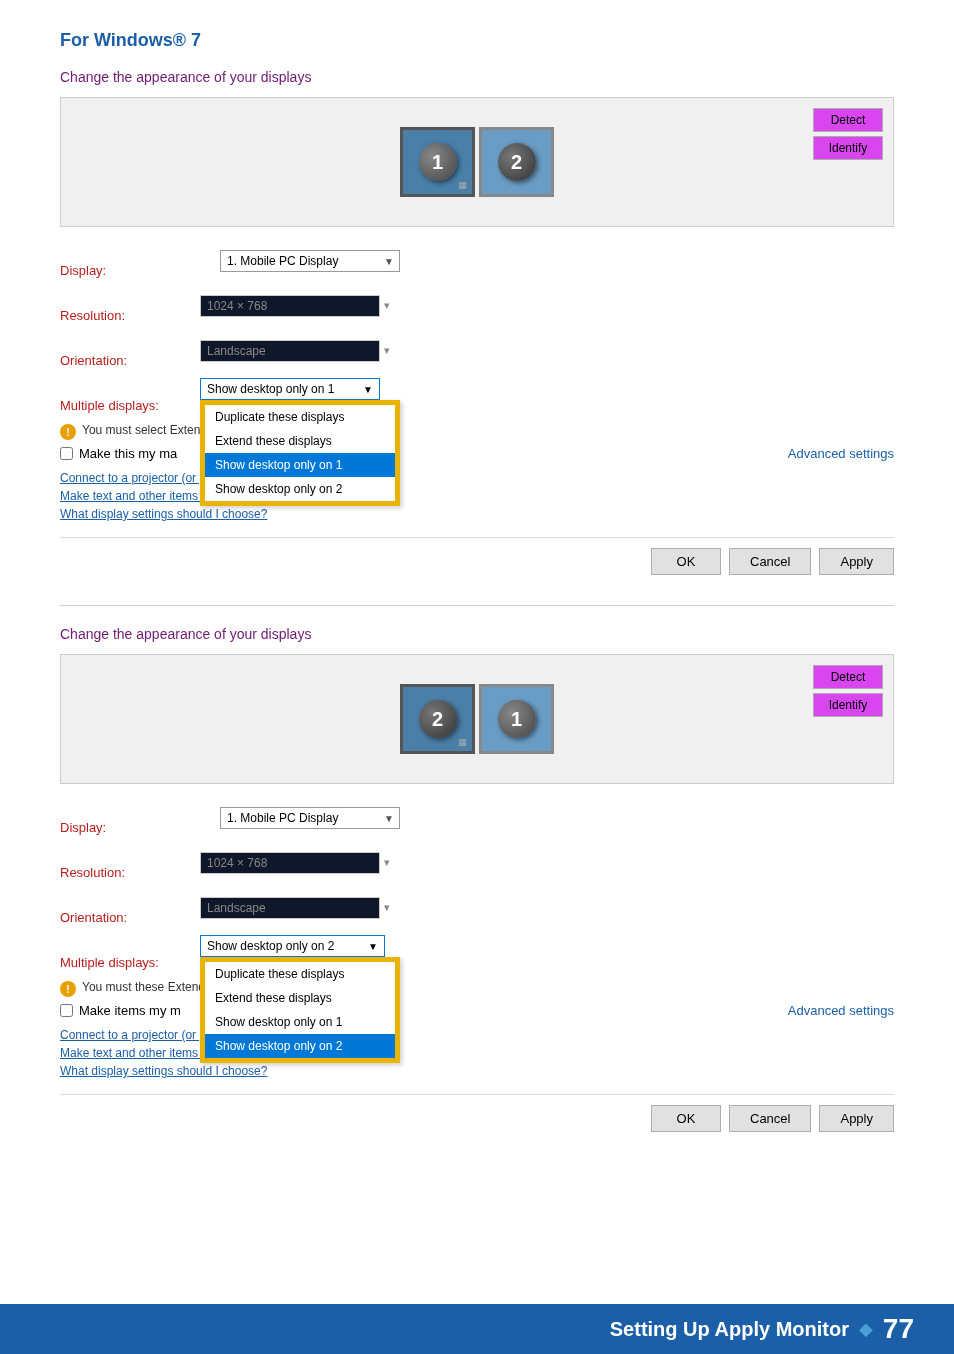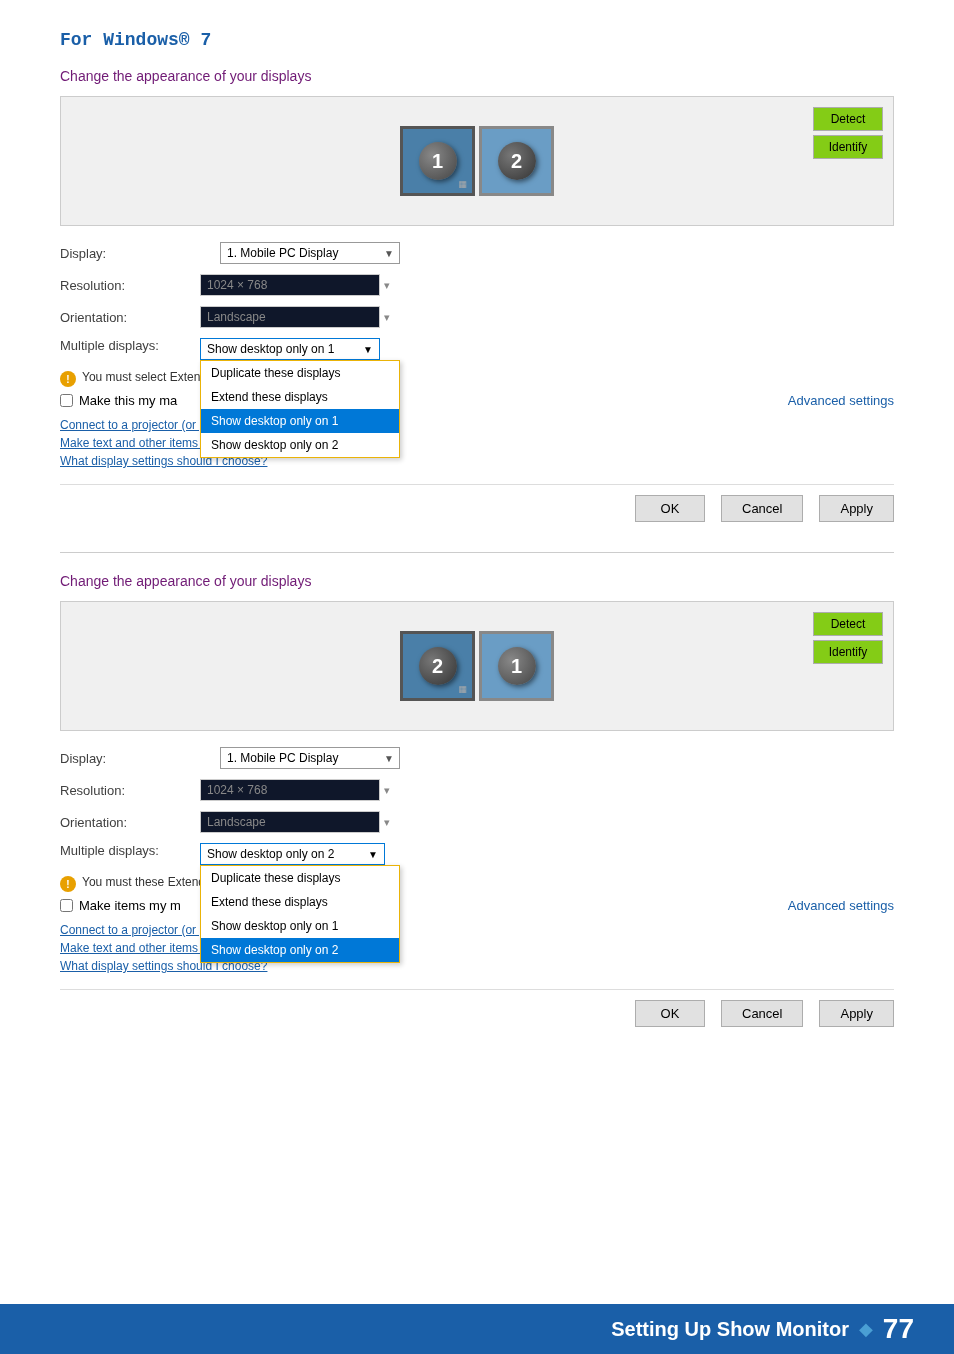--- a/index.html
+++ b/index.html
@@ -15,21 +15,20 @@
 
     .main-content {
       padding: 30px 60px 20px 60px;
     }
 
     .section-title {
       color: #1a5fa8;
       font-size: 18px;
       font-weight: bold;
       margin-bottom: 18px;
-      font-family: Liberation Mono, monospace;
     }
 
     .subsection-title {
       font-size: 14px;
       color: #701a75;
       margin-bottom: 12px;
     }
 
     .display-panel {
       border: 1px solid #ccc;
@@ -49,21 +48,21 @@
       top: 10px;
       display: flex;
       flex-direction: column;
       gap: 4px;
     }
 
     .detect-identify-group button {
       width: 70px;
       padding: 4px 8px;
       font-size: 12px;
-      background: #84cc16;
+      background: #d946ef;
       border: 1px solid #adadad;
       cursor: pointer;
       text-align: center;
     }
 
     .monitor-icons {
       display: flex;
       align-items: center;
       gap: 4px;
     }
@@ -110,23 +109,24 @@
     }
 
     .form-row {
       display: flex;
       align-items: center;
       margin-bottom: 10px;
     }
 
     .form-label {
       width: 140px;
-      color: #404040;
+      color: #b91c1c;
       font-size: 13px;
       flex-shrink: 0;
+      margin-top: 20px;
     }
 
     .form-control-disabled {
       font-size: 12px;
       padding: 3px 6px;
       border: 1px solid #ccc;
       background: #0f172a;
       color: #888;
       min-width: 180px;
     }
@@ -155,21 +155,21 @@
       pointer-events: none;
       font-size: 10px;
       color: #555;
     }
 
     .dropdown-menu-open {
       position: absolute;
       left: 0;
       top: 100%;
       background: #fff;
-      border: 1px solid #eab308;
+      border: 5px solid #eab308;
       z-index: 10;
       min-width: 200px;
       box-shadow: 2px 2px 5px rgba(0,0,0,0.2);
     }
 
     .dropdown-menu-open .menu-item {
       padding: 5px 10px;
       font-size: 12px;
       cursor: pointer;
       color: #000;
@@ -252,21 +252,20 @@
       margin-top: 10px;
     }
 
     .bottom-buttons button {
       padding: 5px 20px;
       font-size: 13px;
       background: #e1e1e1;
       border: 1px solid #adadad;
       cursor: pointer;
       min-width: 70px;
-      margin-left: 8px;
     }
 
     .section-divider {
       border: none;
       border-top: 1px solid #ccc;
       margin: 10px 0 20px 0;
     }
 
     .footer-bar {
       position: absolute;
@@ -501,16 +500,16 @@
   </div>
 
   <div class="bottom-buttons" style="padding: 10px 0; margin-bottom:60px;">
     <button>OK</button>
     <button>Cancel</button>
     <button>Apply</button>
   </div>
 </div>
 
 <div class="footer-bar">
-  <span class="footer-text">Setting Up Show Monitor</span>
+  <span class="footer-text">Setting Up Apply Monitor</span>
   <span class="footer-diamond">◆</span>
   <span class="footer-number">77</span>
 </div>
 
 </body></html>

